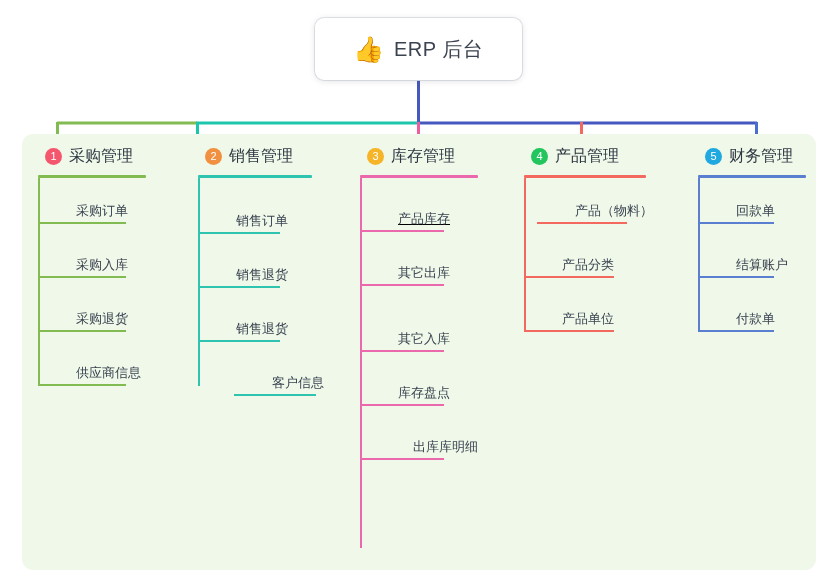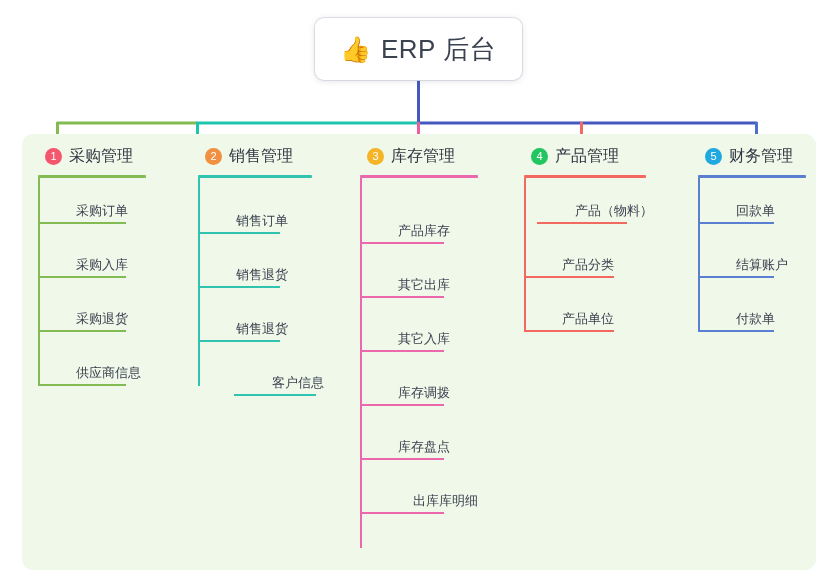--- a/index.html
+++ b/index.html
@@ -31,21 +31,21 @@
     justify-content: center;
     gap: 9px;
     box-sizing: border-box;
   }
   #root-node .thumb {
     font-size: 25px;
     line-height: 1;
     display: inline-block;
   }
   #root-node .root-label {
-    font-size: 26px;
+    font-size: 20px;
     color: #3b4250;
     letter-spacing: 0.5px;
     white-space: nowrap;
   }
 
   
   #connectors {
     position: absolute;
     left: 0;
     top: 0;
@@ -209,34 +209,30 @@
       </div>
     </div>
     <div class="branch" style="left: 360px;">
       <div class="branch-header">
         <span class="num-badge" style="background: rgb(246, 180, 41);">3</span>
         <span class="branch-title">库存管理</span>
       </div>
       <div class="branch-rule" style="background: rgb(234, 104, 171); width: 118px;"></div>
       <div class="leaves">
         <div class="spine" style="background: rgb(234, 104, 171); height: 370px;"></div>
-        <div class="leaf" style="height: 66px;">
+        <div class="leaf" style="height: 54px; text-decoration: underline;">
           <span class="leaf-label">产品库存</span>
           <div class="leaf-rule" style="background: rgb(234, 104, 171); width: 84px;"></div>
         </div>
         <div class="leaf" style="height: 54px;">
           <span class="leaf-label">其它出库</span>
           <div class="leaf-rule" style="background: rgb(234, 104, 171); width: 84px;"></div>
         </div>
-        <div class="leaf" style="height: 54px;">
+        <div class="leaf" style="height: 54px; margin-top: 12px;">
           <span class="leaf-label">其它入库</span>
-          <div class="leaf-rule" style="background: rgb(234, 104, 171); width: 84px;"></div>
-        </div>
-        <div class="leaf" style="height: 54px;">
-          <span class="leaf-label">库存调拨</span>
           <div class="leaf-rule" style="background: rgb(234, 104, 171); width: 84px;"></div>
         </div>
         <div class="leaf" style="height: 54px;">
           <span class="leaf-label">库存盘点</span>
           <div class="leaf-rule" style="background: rgb(234, 104, 171); width: 84px;"></div>
         </div>
         <div class="leaf" style="height: 54px; justify-content: flex-end;">
           <span class="leaf-label">出库库明细</span>
           <div class="leaf-rule" style="background: rgb(234, 104, 171); width: 84px;"></div>
         </div>

